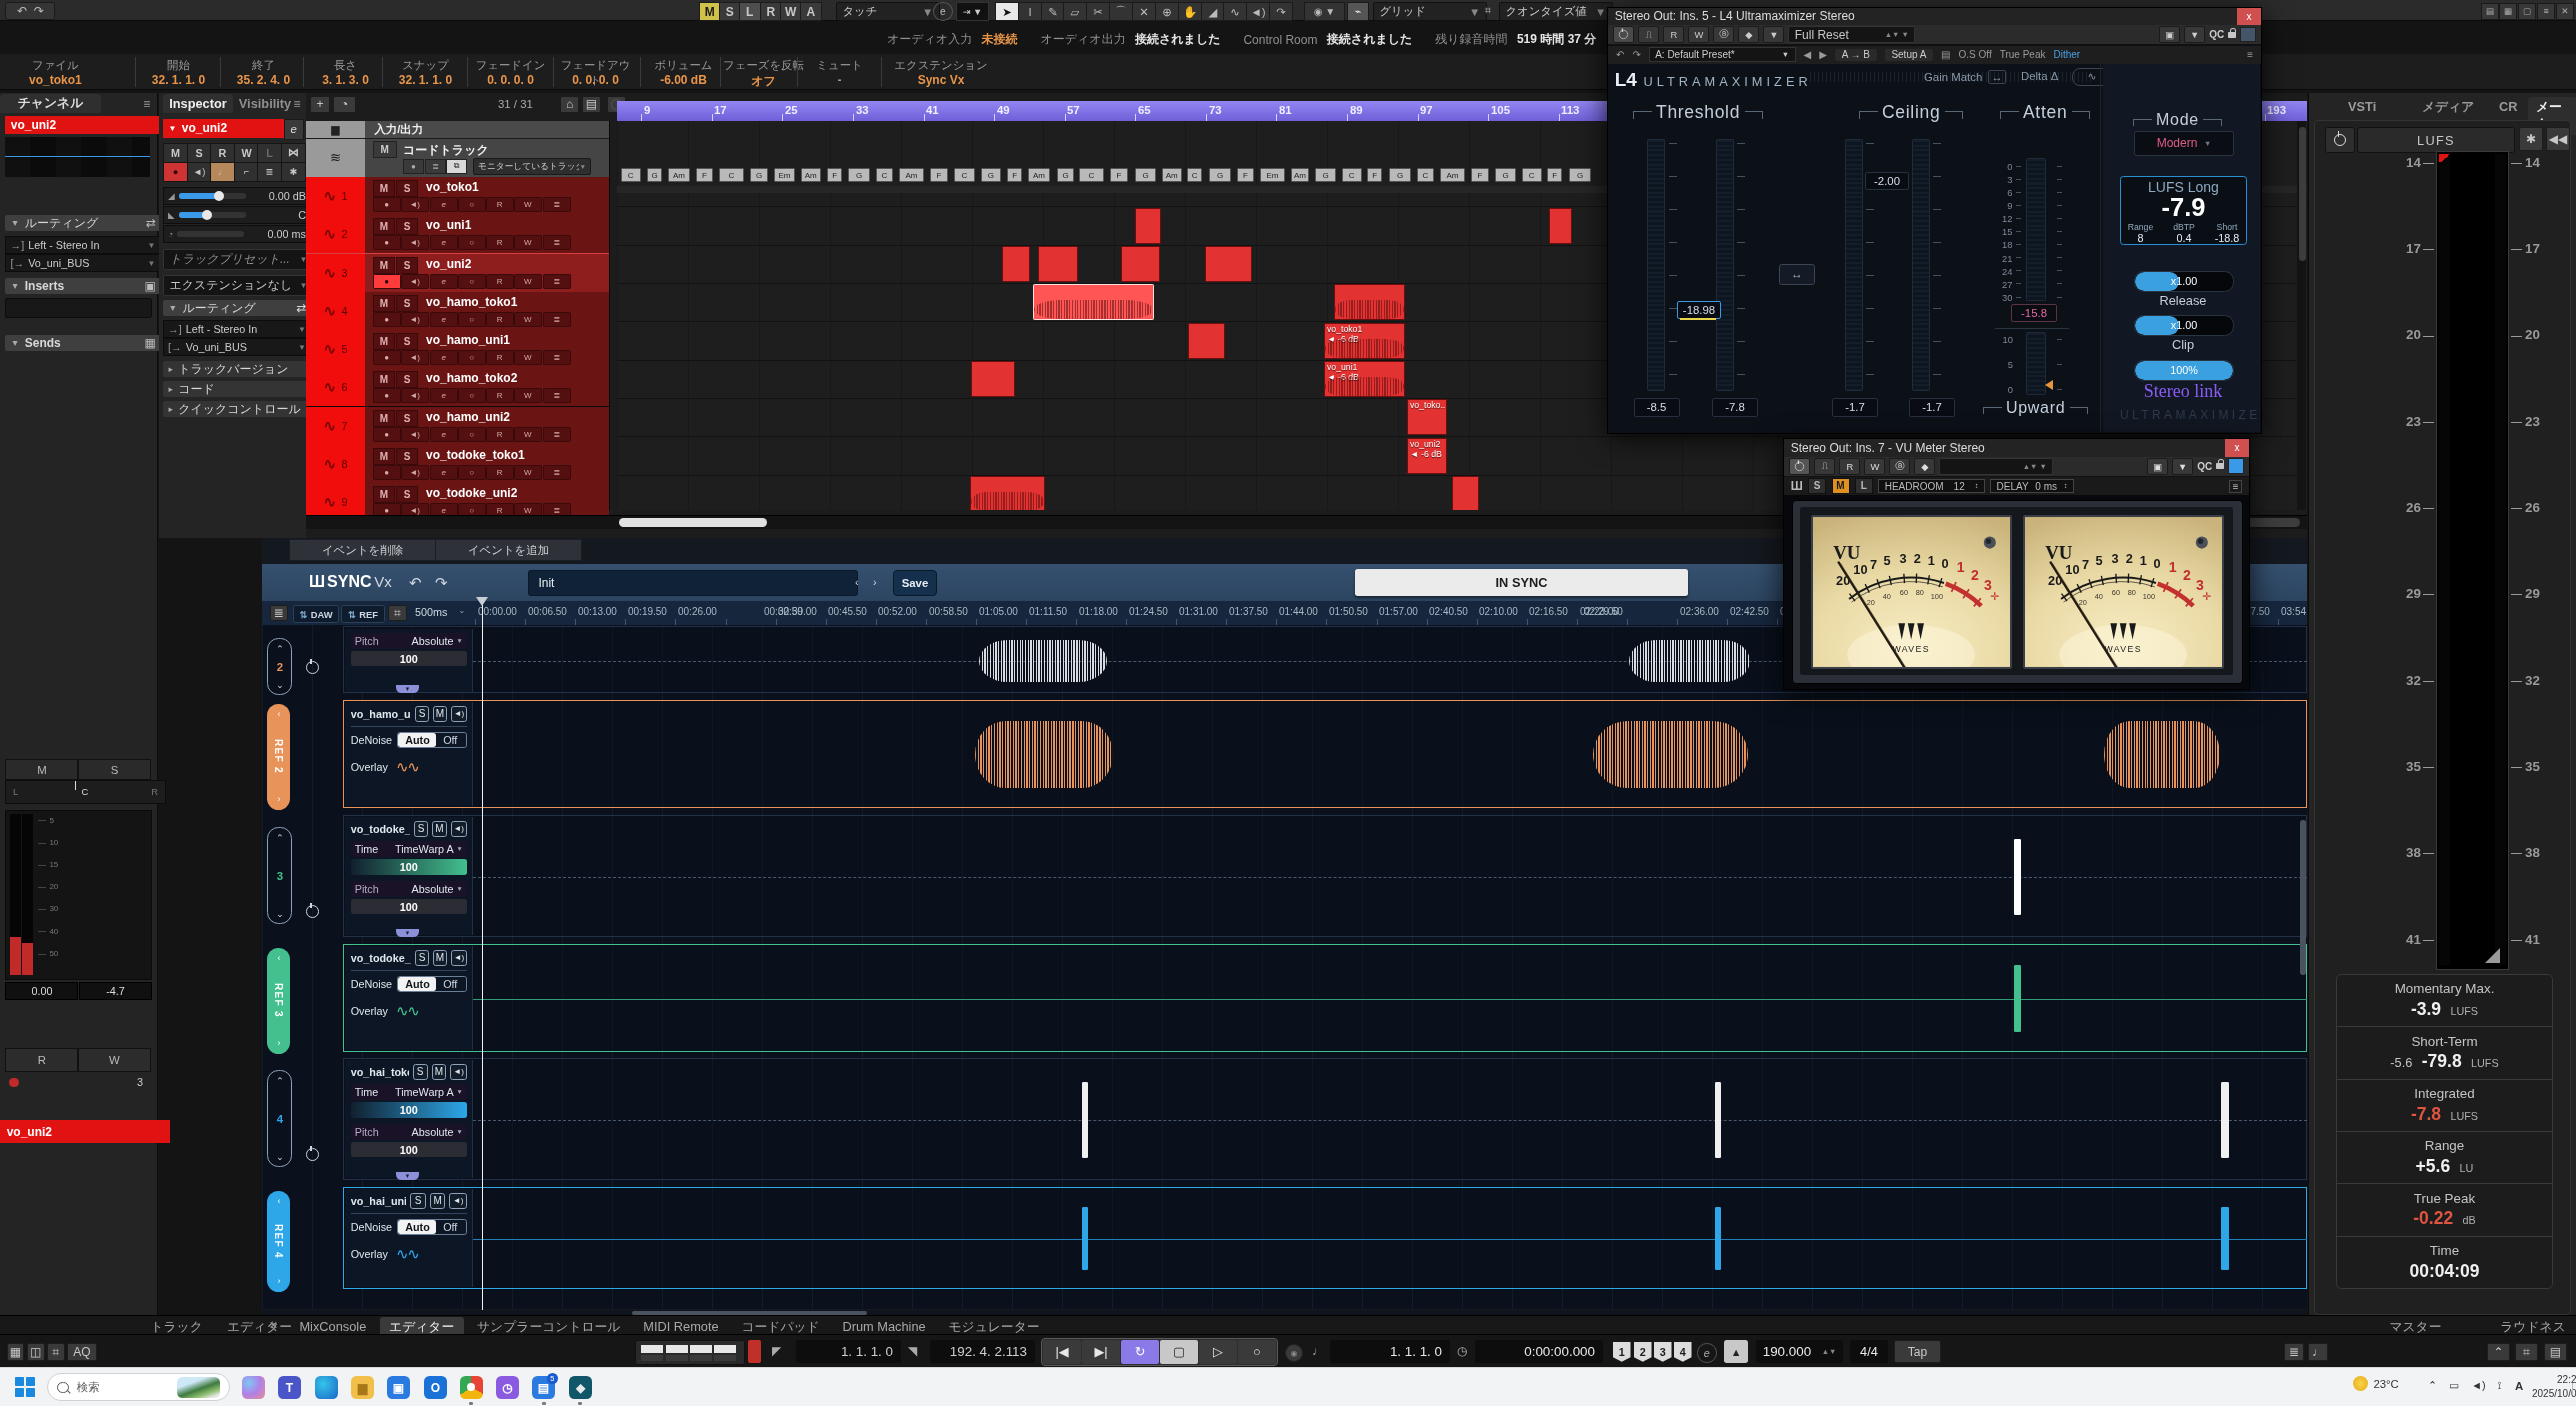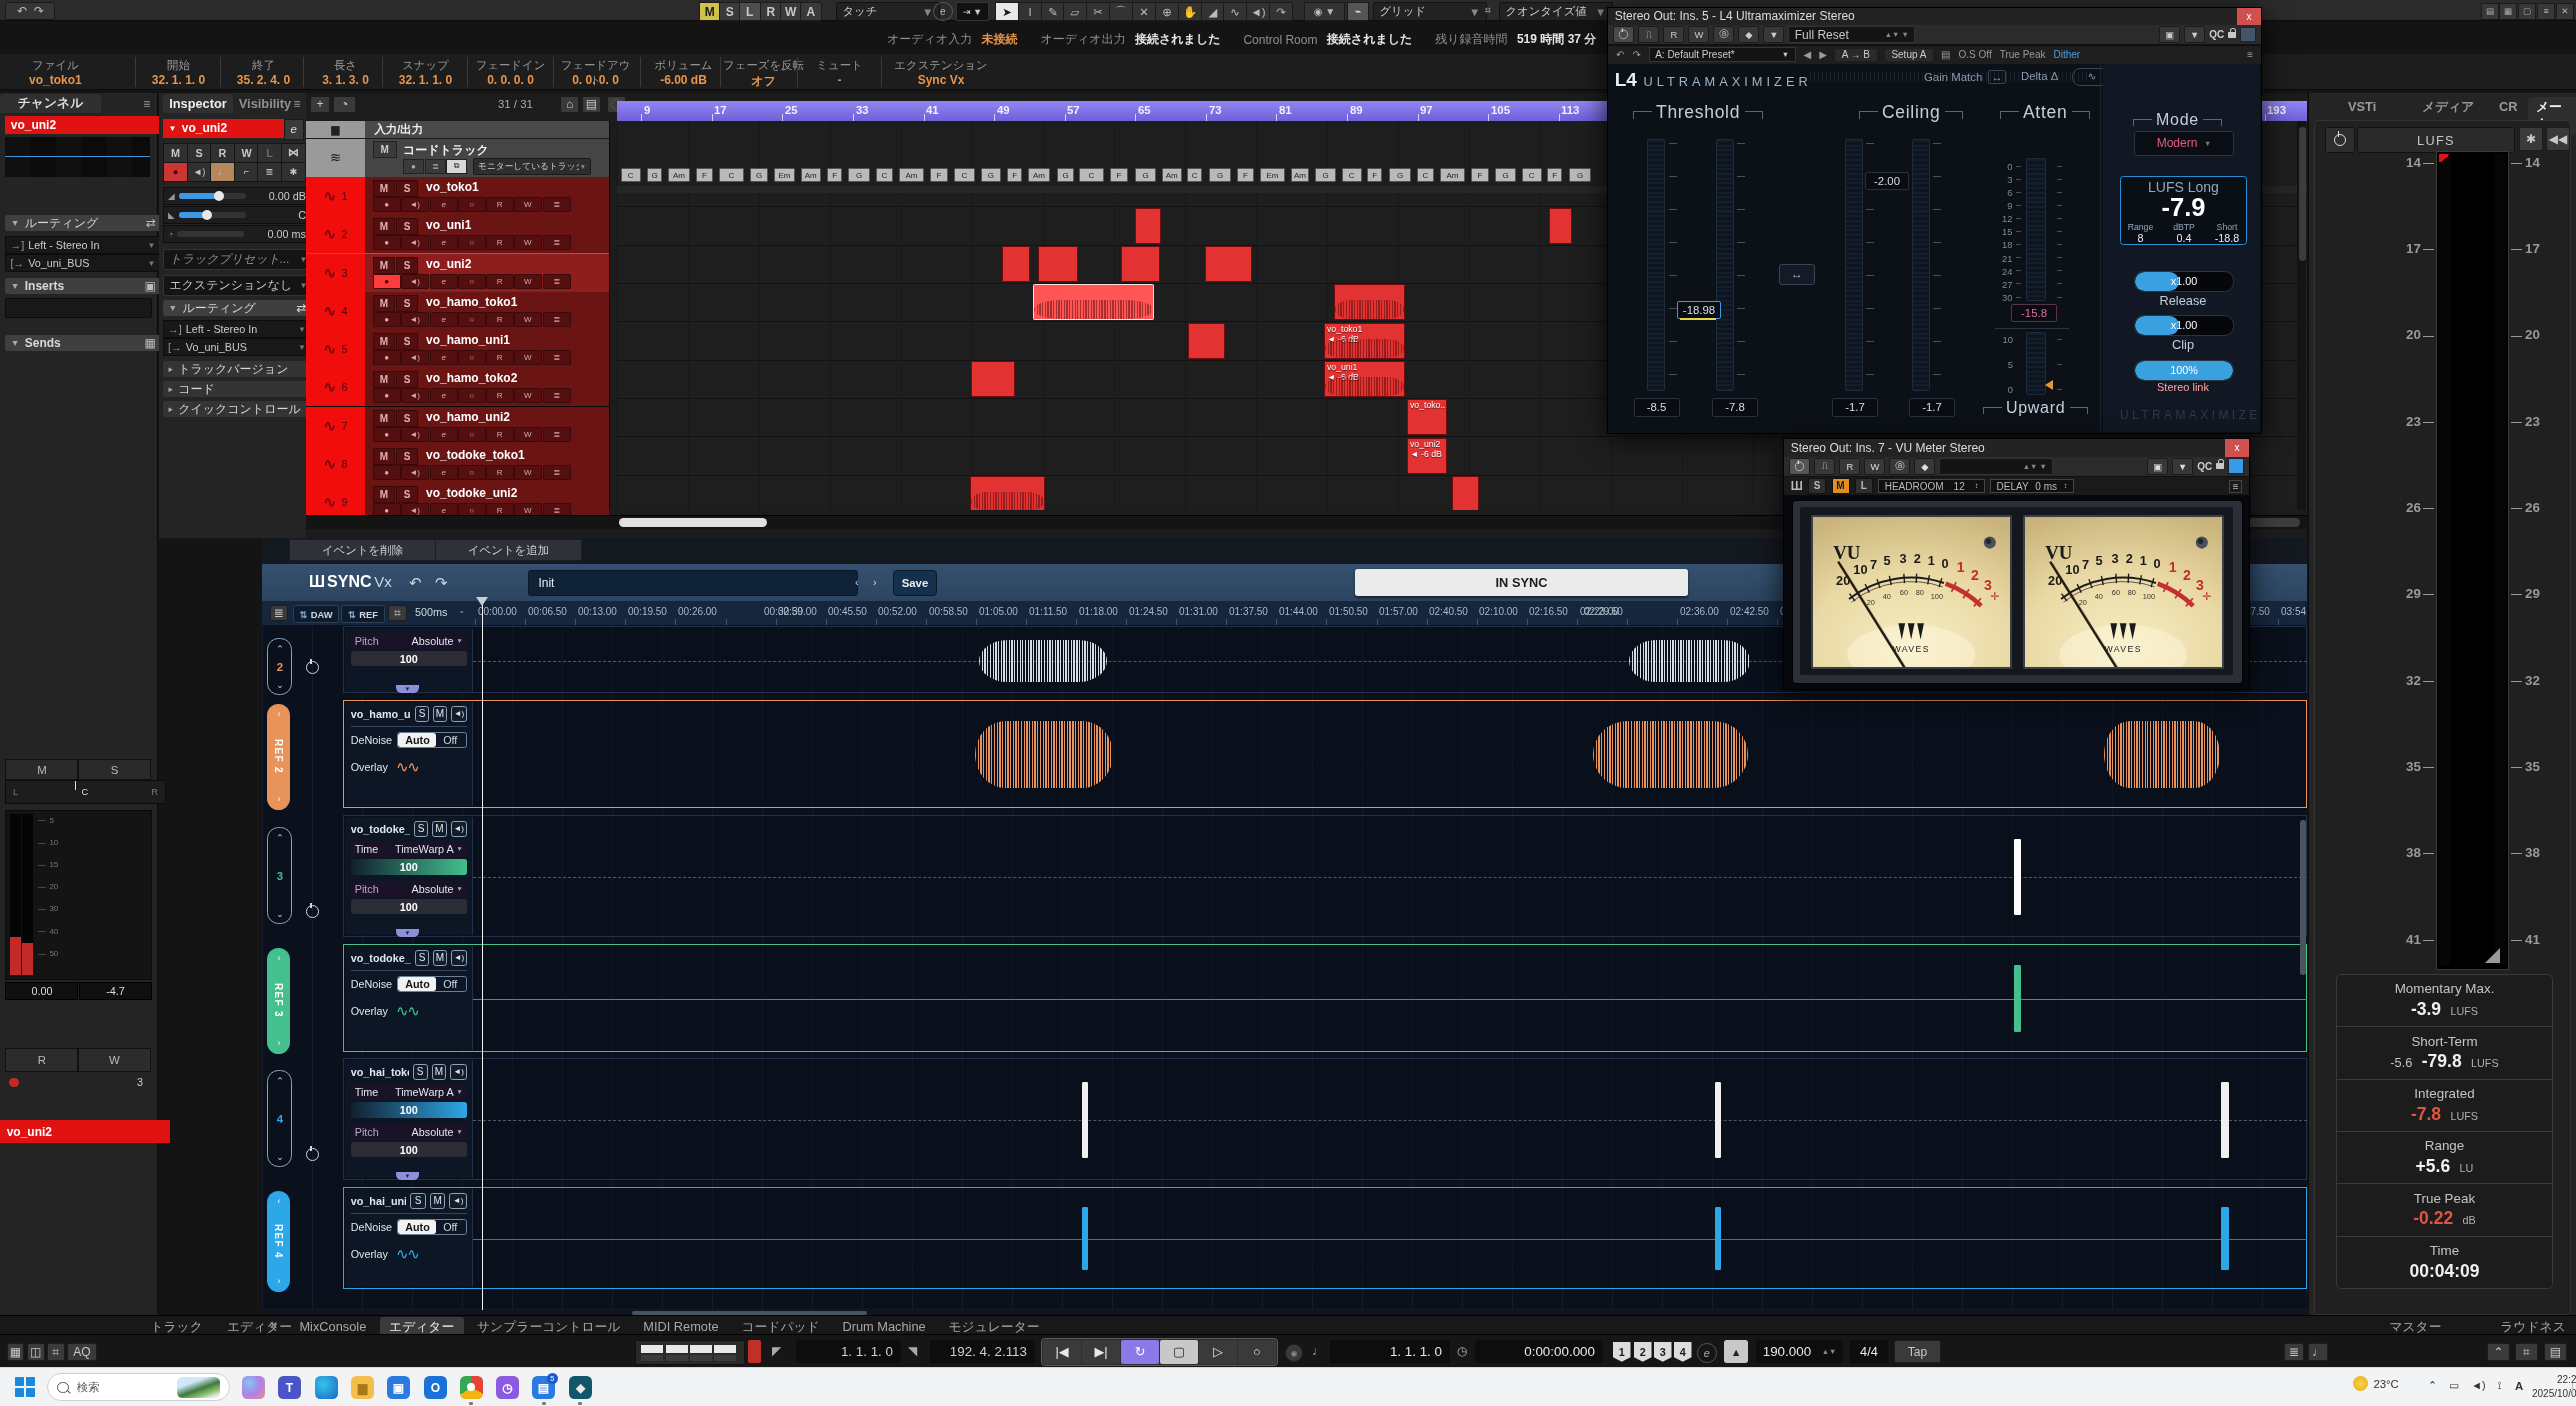--- a/index.html
+++ b/index.html
@@ -1222,21 +1222,21 @@
         <div style="position: absolute; left: 526px; top: 229px; width: 98px; text-align: center; font-size: 12.8px; color: rgb(195, 207, 218);">Release</div>
         <div style="position: absolute; left: 526px; top: 251px; width: 98px; height: 19px; background: rgb(5, 7, 11); border: 0.7px solid rgb(42, 53, 66); border-radius: 9.4px; overflow: hidden;">
           <div style="position: absolute; left: 0px; top: 0px; width: 45%; height: 100%; background: rgb(58, 160, 224); border-radius: 9.4px;"></div>
           <div style="position: absolute; left: 0px; top: 0px; width: 100%; height: 100%; display: flex; align-items: center; justify-content: center; color: rgb(255, 255, 255); font-size: 10.8px;">x1.00</div>
         </div>
         <div style="position: absolute; left: 526px; top: 273px; width: 98px; text-align: center; font-size: 12.8px; color: rgb(195, 207, 218);">Clip</div>
         <div style="position: absolute; left: 526px; top: 296px; width: 98px; height: 19px; background: rgb(5, 7, 11); border: 0.7px solid rgb(42, 53, 66); border-radius: 9.4px; overflow: hidden;">
           <div style="position: absolute; left: 0px; top: 0px; width: 100%; height: 100%; background: rgb(58, 160, 224); border-radius: 9.4px;"></div>
           <div style="position: absolute; left: 0px; top: 0px; width: 100%; height: 100%; display: flex; align-items: center; justify-content: center; color: rgb(255, 255, 255); font-size: 10.8px;">100%</div>
         </div>
-        <div style="position: absolute; left: 526px; top: 317px; width: 98px; text-align: center; font-size: 11px; color: #fca5a5;">Stereo link</div>
+        <div style="position: absolute; left: 526px; top: 317px; width: 98px; text-align: center; font-size: 18px; color: #8b5cf6; font-family: Liberation Serif, serif;">Stereo link</div>
         <div style="position: absolute; left: 512px; top: 344px; width: 125px; text-align: center; letter-spacing: 3.4px; font-size: 12px; color: rgb(46, 58, 72);">ULTRAMAXIMIZER</div>
       </div>
     </div>
 
   <div class="abs" id="vuwin" style="left:1783px;top:438px;width:465px;height:250px;background:#121212;border:0.7px solid #000;
               box-shadow:0 5.4px 27px rgba(0,0,0,.8);z-index:60;">
       <div class="winbar abs" style="position: absolute; left: 0px; top: 0px; width: 100%; height: 17.5px;">
         <div style="margin-left: 6.7px; font-size: 12px; color: rgb(221, 221, 221);">Stereo Out: Ins. 7 - VU Meter Stereo</div>
         <div style="margin-left: auto; width: 24px; height: 17.5px; background: rgb(208, 80, 80); color: rgb(255, 255, 255); display: flex; align-items: center; justify-content: center; font-size: 10px;">x</div>
       </div>

